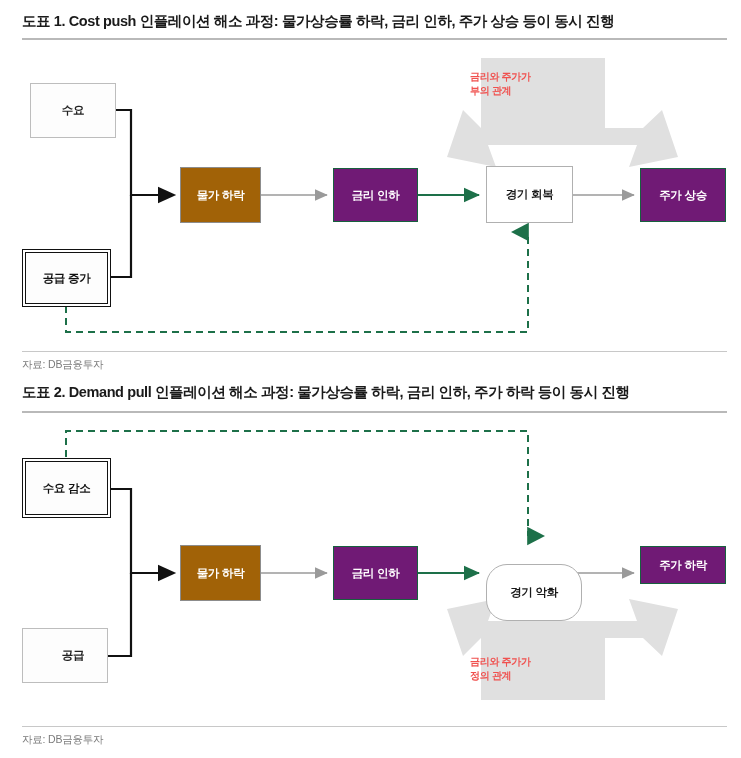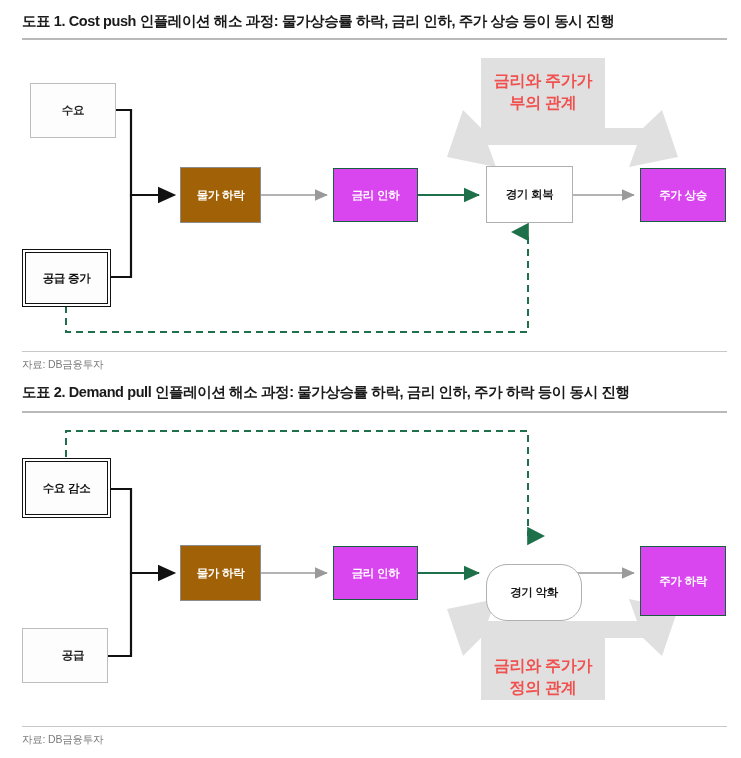--- a/index.html
+++ b/index.html
@@ -67,37 +67,36 @@
     outline:1.4px solid #111111;
     outline-offset:2.5px;
     color:#111111;
   }
   .node.grey{
     background:#a16207;
     border:1px solid #8c8c8c;
     color:#ffffff;
   }
   .node.green{
-    background:#d946ef;
+    background:#701a75;
     border:1px solid #17603e;
     color:#ffffff;
   }
   .node.white{
     background:#ffffff;
     border:1px solid #b0b0b0;
     color:#1a1a1a;
   }
 
   
   .callout{
     position:absolute;
-    font-size:16px;
+    font-size:10px;
     font-weight:700;
     color:#f0514f;
-    text-align:center;
     line-height:1.35;
     letter-spacing:-0.3px;
     white-space:pre-line;
   }
 </style>
 </head>
 <body>
 
 <div class="figure">
 
@@ -178,17 +177,17 @@
   </div>
 
   <div class="callout" style="left:470px;top:655px;width:146px;">금리와 주가가
 정의 관계</div>
 
   <div class="node emph" style="left:25px;top:461px;width:83px;height:54px;">수요 감소</div>
   <div class="node plain" style="left:22px;top:628px;width:86px;height:55px;padding-left:16px;">공급</div>
   <div class="node grey" style="left:180px;top:545px;width:81px;height:56px;">물가 하락</div>
   <div class="node green" style="left:333px;top:546px;width:85px;height:54px;">금리 인하</div>
   <div class="node white" style="left:486px;top:564px;width:96px;height:57px;border-radius:21px;">경기 악화</div>
-  <div class="node green" style="left:640px;top:546px;width:86px;height:70px;">주가 하락</div>
+  <div class="node green" style="left:640px;top:546px;width:86px;height:38px;">주가 하락</div>
 
   <div class="rule" style="top:726px;"></div>
   <div class="source" style="top:733px;">자료: DB금융투자</div>
 </div>
 
 </body></html>

